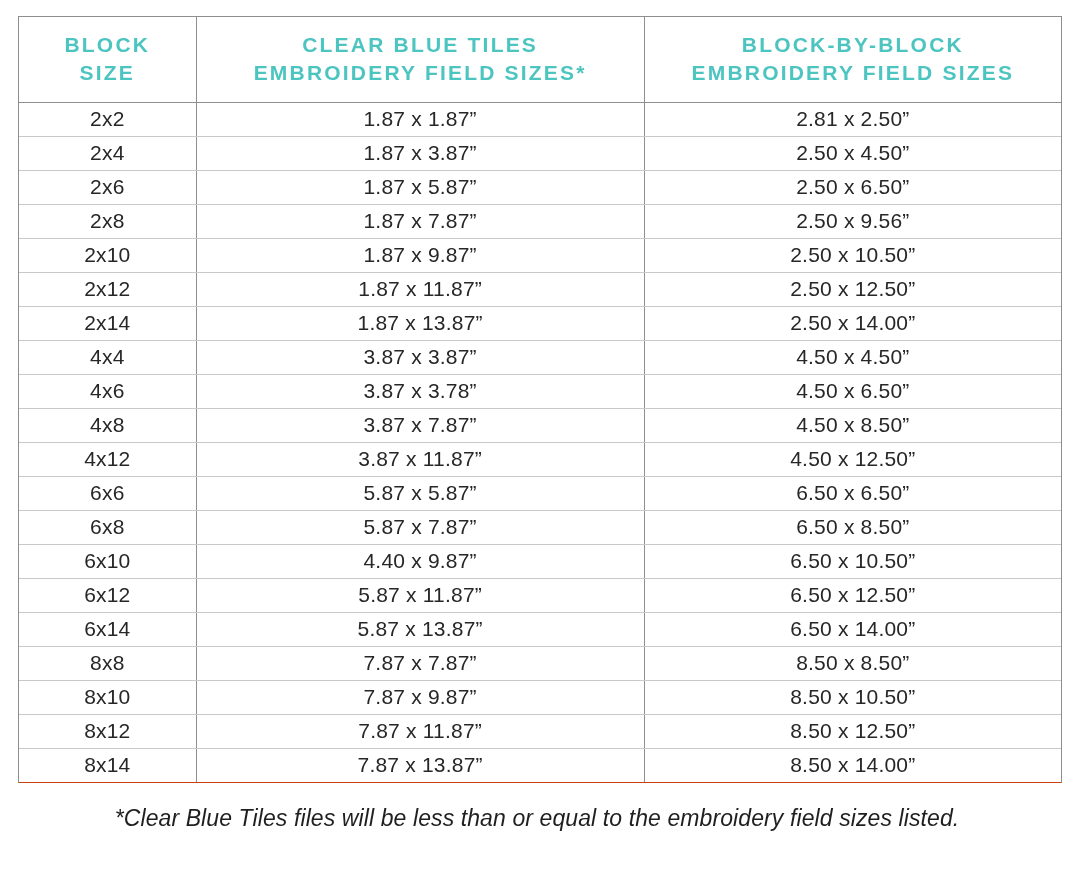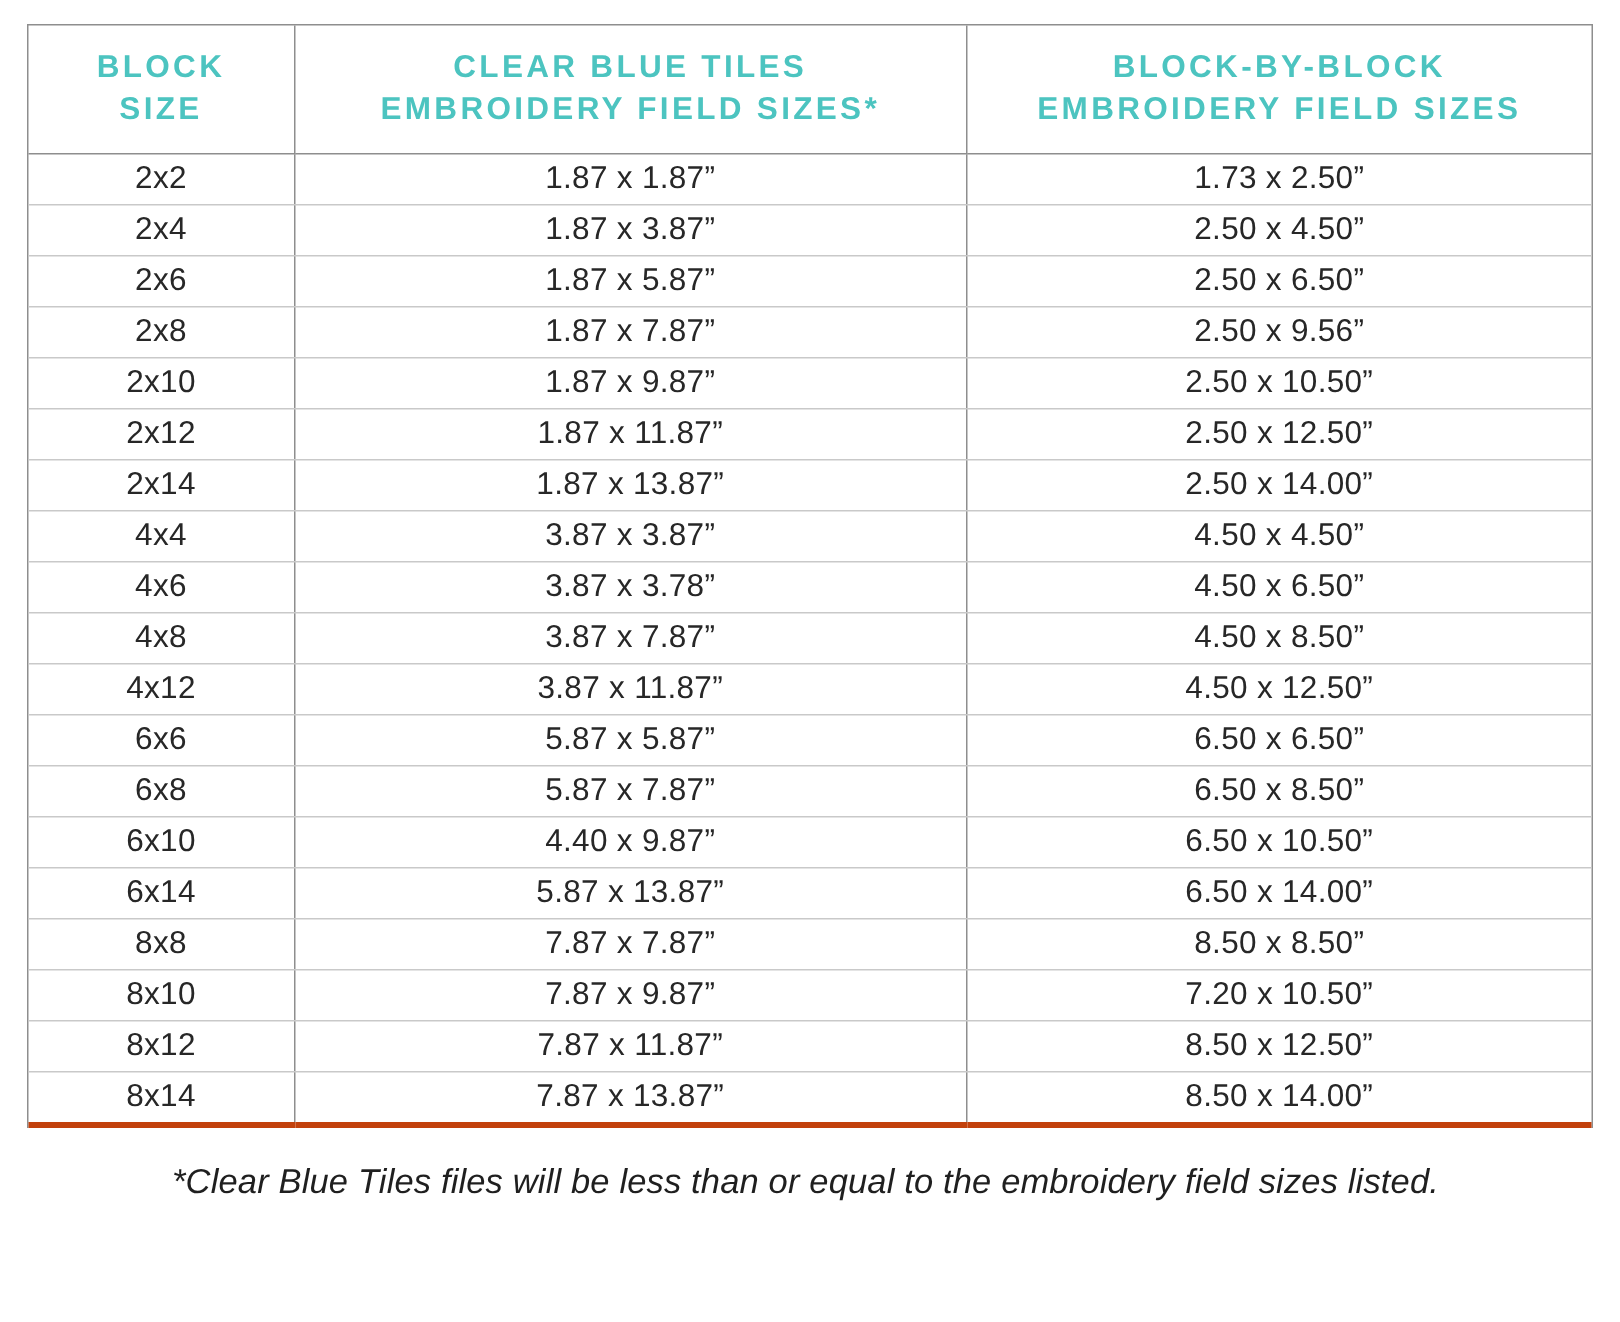--- a/index.html
+++ b/index.html
@@ -58,21 +58,21 @@
     font-size: 21px;
     text-align: center;
     padding: 4px 6px 5px 6px;
     border-right: 1px solid #8e8e8e;
     border-bottom: 1px solid #c9c9c9;
     color: #272727;
     letter-spacing: 0.2px;
     white-space: nowrap;
   }
   table.size-table tbody td:last-child { border-right: none; }
-  table.size-table tbody tr:last-child td { border-bottom: 4px solid #c2410c; text-align: center; }
+  table.size-table tbody tr:last-child td { border-bottom: 1px solid #c2410c; text-align: center; }
 
   .footnote {
     margin-top: 22px;
     font-size: 23px;
     font-style: italic;
     text-align: center;
     color: #1f1f1f;
     letter-spacing: 0.1px;
   }
 </style>
@@ -101,21 +101,21 @@
           <th>
             <span class="hdr-line">BLOCK-BY-BLOCK</span>
             <span class="hdr-line">EMBROIDERY FIELD SIZES</span>
           </th>
         </tr>
       </thead>
       <tbody id="table-body">
           <tr>
             <td>2x2</td>
             <td>1.87 x 1.87”</td>
-            <td>1.73 x 2.50”</td>
+            <td>2.81 x 2.50”</td>
           </tr>
           <tr>
             <td>2x4</td>
             <td>1.87 x 3.87”</td>
             <td>2.50 x 4.50”</td>
           </tr>
           <tr>
             <td>2x6</td>
             <td>1.87 x 5.87”</td>
             <td>2.50 x 6.50”</td>
@@ -169,33 +169,38 @@
             <td>6x8</td>
             <td>5.87 x 7.87”</td>
             <td>6.50 x 8.50”</td>
           </tr>
           <tr>
             <td>6x10</td>
             <td>4.40 x 9.87”</td>
             <td>6.50 x 10.50”</td>
           </tr>
           <tr>
+            <td>6x12</td>
+            <td>5.87 x 11.87”</td>
+            <td>6.50 x 12.50”</td>
+          </tr>
+          <tr>
             <td>6x14</td>
             <td>5.87 x 13.87”</td>
             <td>6.50 x 14.00”</td>
           </tr>
           <tr>
             <td>8x8</td>
             <td>7.87 x 7.87”</td>
             <td>8.50 x 8.50”</td>
           </tr>
           <tr>
             <td>8x10</td>
             <td>7.87 x 9.87”</td>
-            <td>7.20 x 10.50”</td>
+            <td>8.50 x 10.50”</td>
           </tr>
           <tr>
             <td>8x12</td>
             <td>7.87 x 11.87”</td>
             <td>8.50 x 12.50”</td>
           </tr>
           <tr>
             <td>8x14</td>
             <td>7.87 x 13.87”</td>
             <td>8.50 x 14.00”</td>

